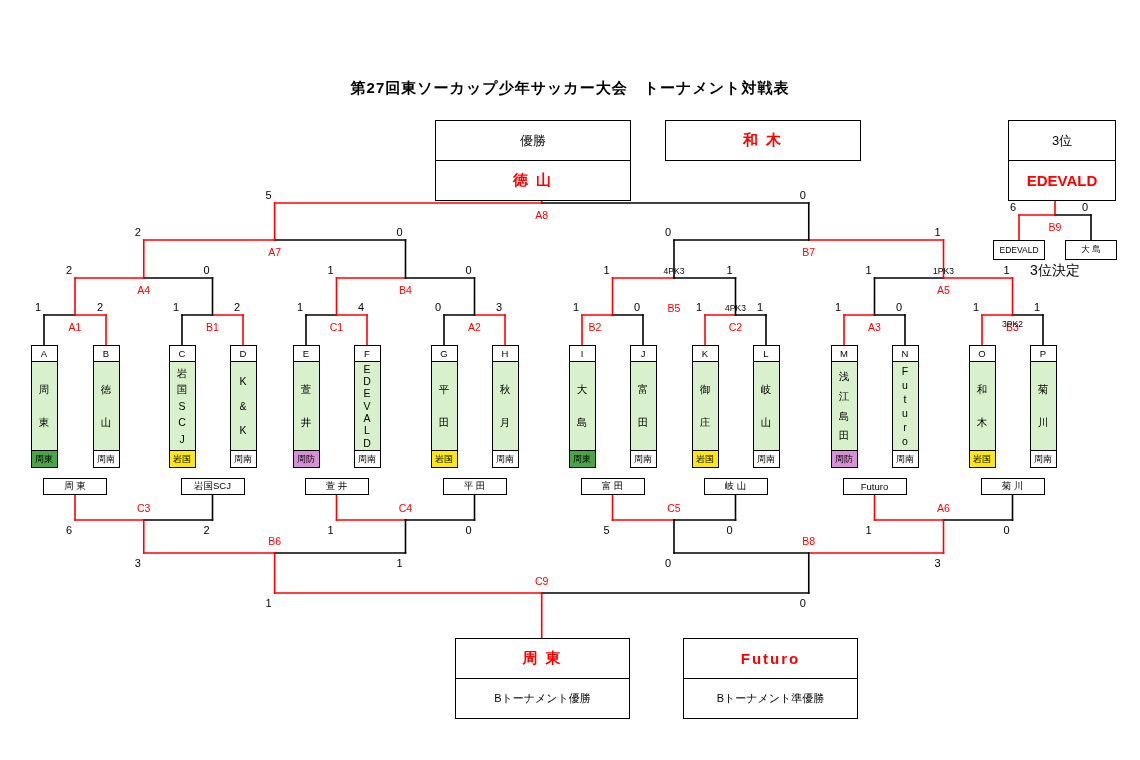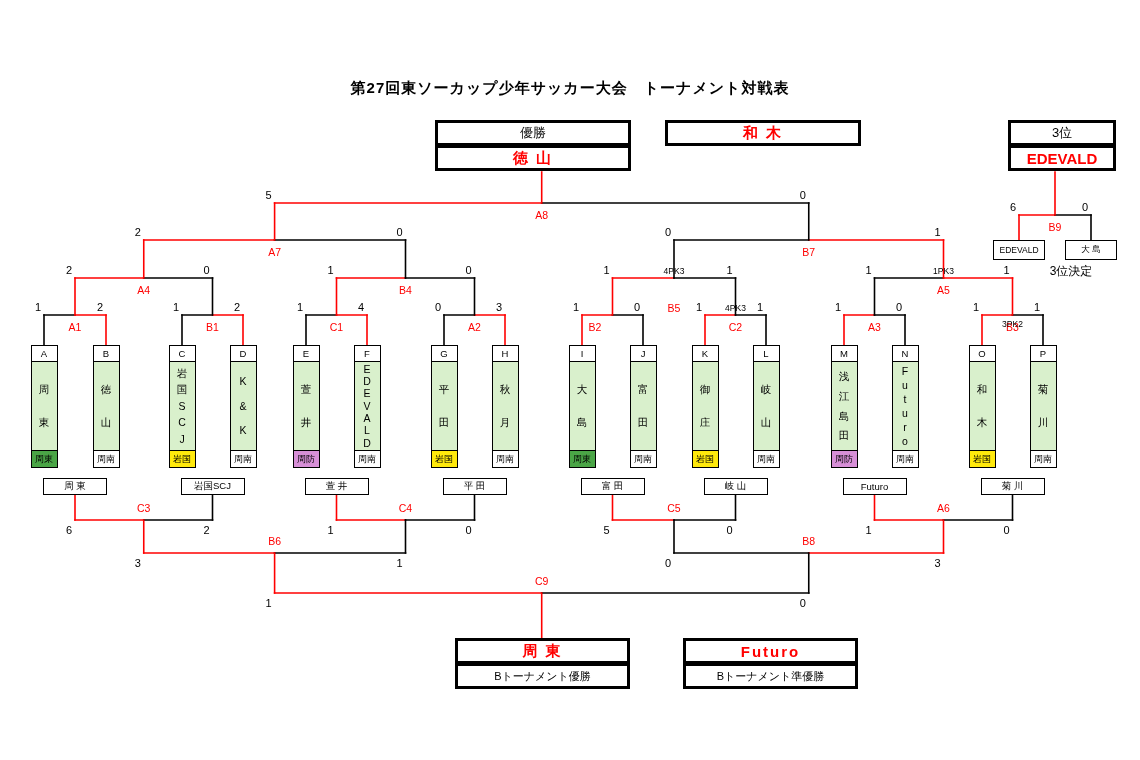--- a/index.html
+++ b/index.html
@@ -1,39 +1,39 @@
 <!DOCTYPE html>
 <html><head>
 <meta charset="utf-8">
 <style>
   html,body{margin:0;padding:0;background:#fff;}
   #stage{position:relative;width:1140px;height:760px;background:#fff;overflow:hidden;
          font-family:"Liberation Sans","DejaVu Sans",sans-serif;color:#000;--accent:#ff0000;--body:#d9f0cc;}
   #lines{position:absolute;left:0;top:0;}
   #title{position:absolute;left:0;top:79px;width:100%;text-align:center;font-size:15px;font-weight:bold;letter-spacing:1px;}
   .rbox{position:absolute;}
-  .rrow{height:26px;border:3px solid #000000;background:#fff;display:flex;align-items:center;justify-content:center;
+  .rrow{height:41px;border:1px solid #000000;background:#fff;display:flex;align-items:center;justify-content:center;
         box-sizing:border-box;font-size:13px;}
   .rrow + .rrow{margin-top:-1px;}
   .teamname{color:var(--accent);font-weight:bold;font-size:15px;letter-spacing:2px;}
   .sublabel{font-size:11px;letter-spacing:0;}
   .team-col{position:absolute;width:27px;top:345px;border:1px solid #000;box-sizing:border-box;background:#fff;}
   .seed{height:15px;line-height:15px;text-align:center;font-size:9.5px;border-bottom:1px solid #000;background:#fff;}
   .tbody{height:88px;display:flex;flex-direction:column;justify-content:space-evenly;align-items:center;
          font-size:10.5px;border-bottom:1px solid #000;background:var(--body);}
   .tbody span{display:block;line-height:1;}
   .regioncell{height:16px;line-height:16px;text-align:center;font-size:9px;}
   .entrant{position:absolute;top:478px;width:64px;height:17px;transform:translateX(-50%);border:1px solid #000;
            box-sizing:border-box;background:#fff;display:flex;align-items:center;justify-content:center;font-size:9.5px;}
   .score{position:absolute;transform:translate(-50%,-50%);font-size:11px;}
   .mlabel{position:absolute;transform:translate(-50%,-50%);font-size:10.5px;color:var(--accent);}
   .note{position:absolute;transform:translate(-50%,-50%);font-size:8.5px;}
   .minibox{position:absolute;width:52px;height:20px;border:1px solid #000;box-sizing:border-box;background:#fff;
            display:flex;align-items:center;justify-content:center;font-size:8.5px;}
-  .caption{position:absolute;transform:translate(-50%,-50%);font-size:12px;margin-left:16px;}
+  .caption{position:absolute;transform:translate(-50%,-50%);font-size:14px;}
 </style>
 </head>
 <body>
 
 <div id="stage" style="--accent: #ff0000; --body: #d9f0cc;">
   <svg id="lines" width="1140" height="760">
       <line x1="44" y1="315" x2="44" y2="345" stroke="#000000" stroke-width="1.6" stroke-linecap="square"></line>
       <line x1="44" y1="315" x2="75" y2="315" stroke="#000000" stroke-width="1.6" stroke-linecap="square"></line>
       <line x1="106" y1="315" x2="106" y2="345" stroke="#ff0000" stroke-width="1.6" stroke-linecap="square"></line>
       <line x1="75" y1="315" x2="106" y2="315" stroke="#ff0000" stroke-width="1.6" stroke-linecap="square"></line>

